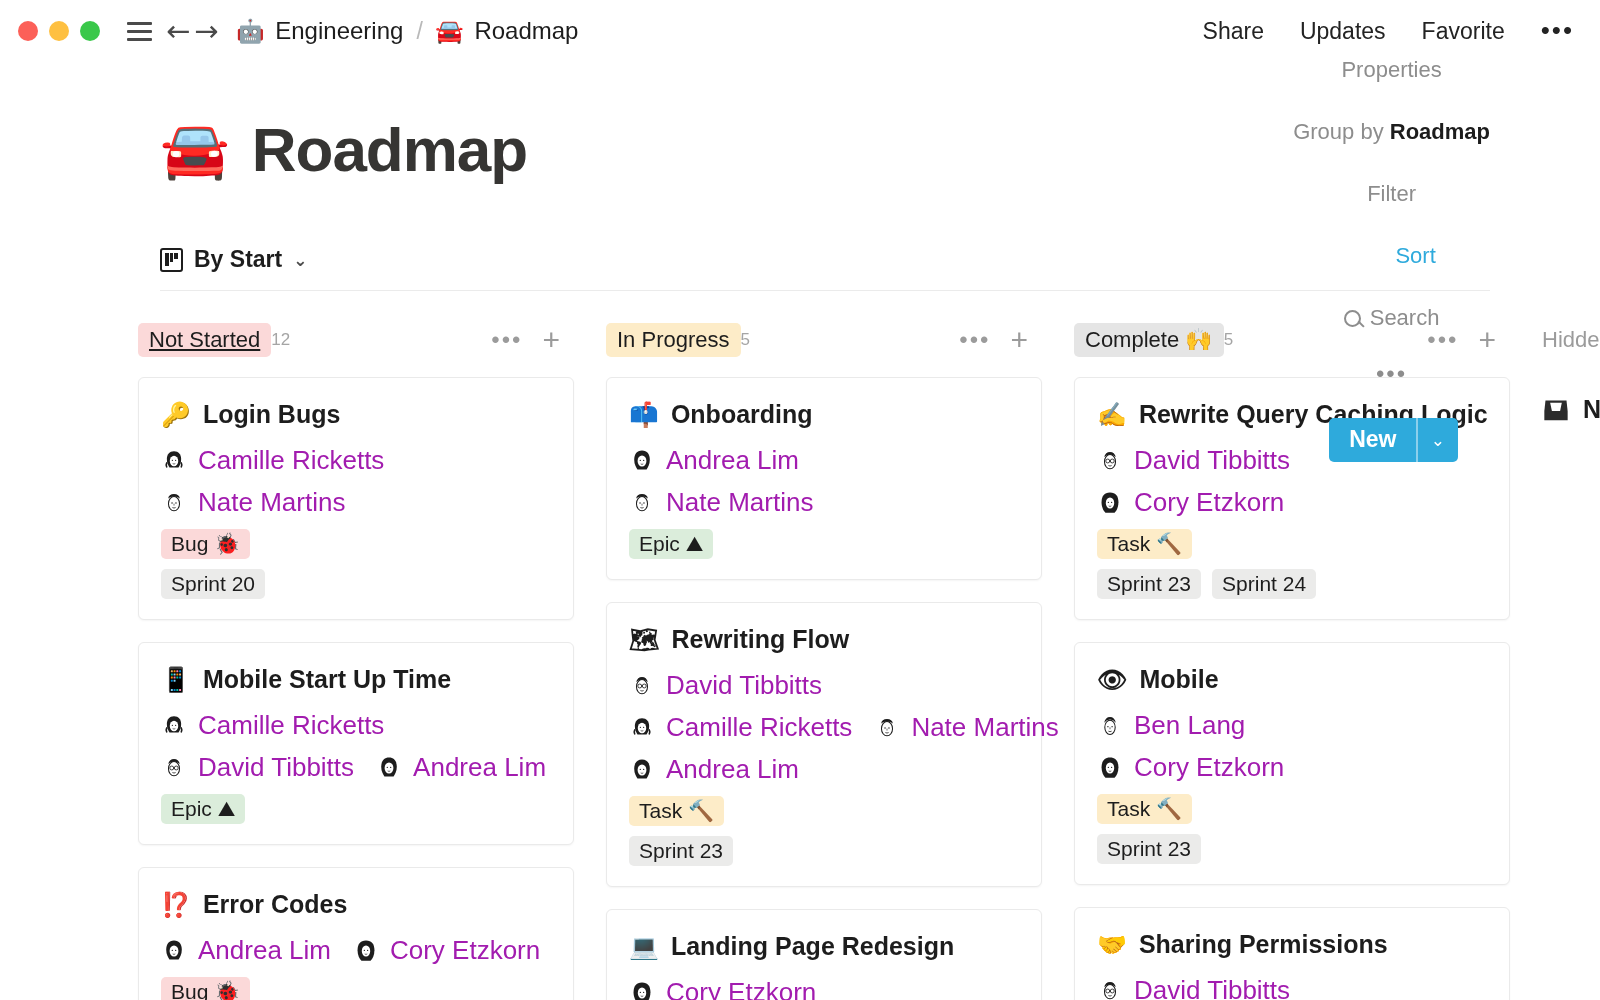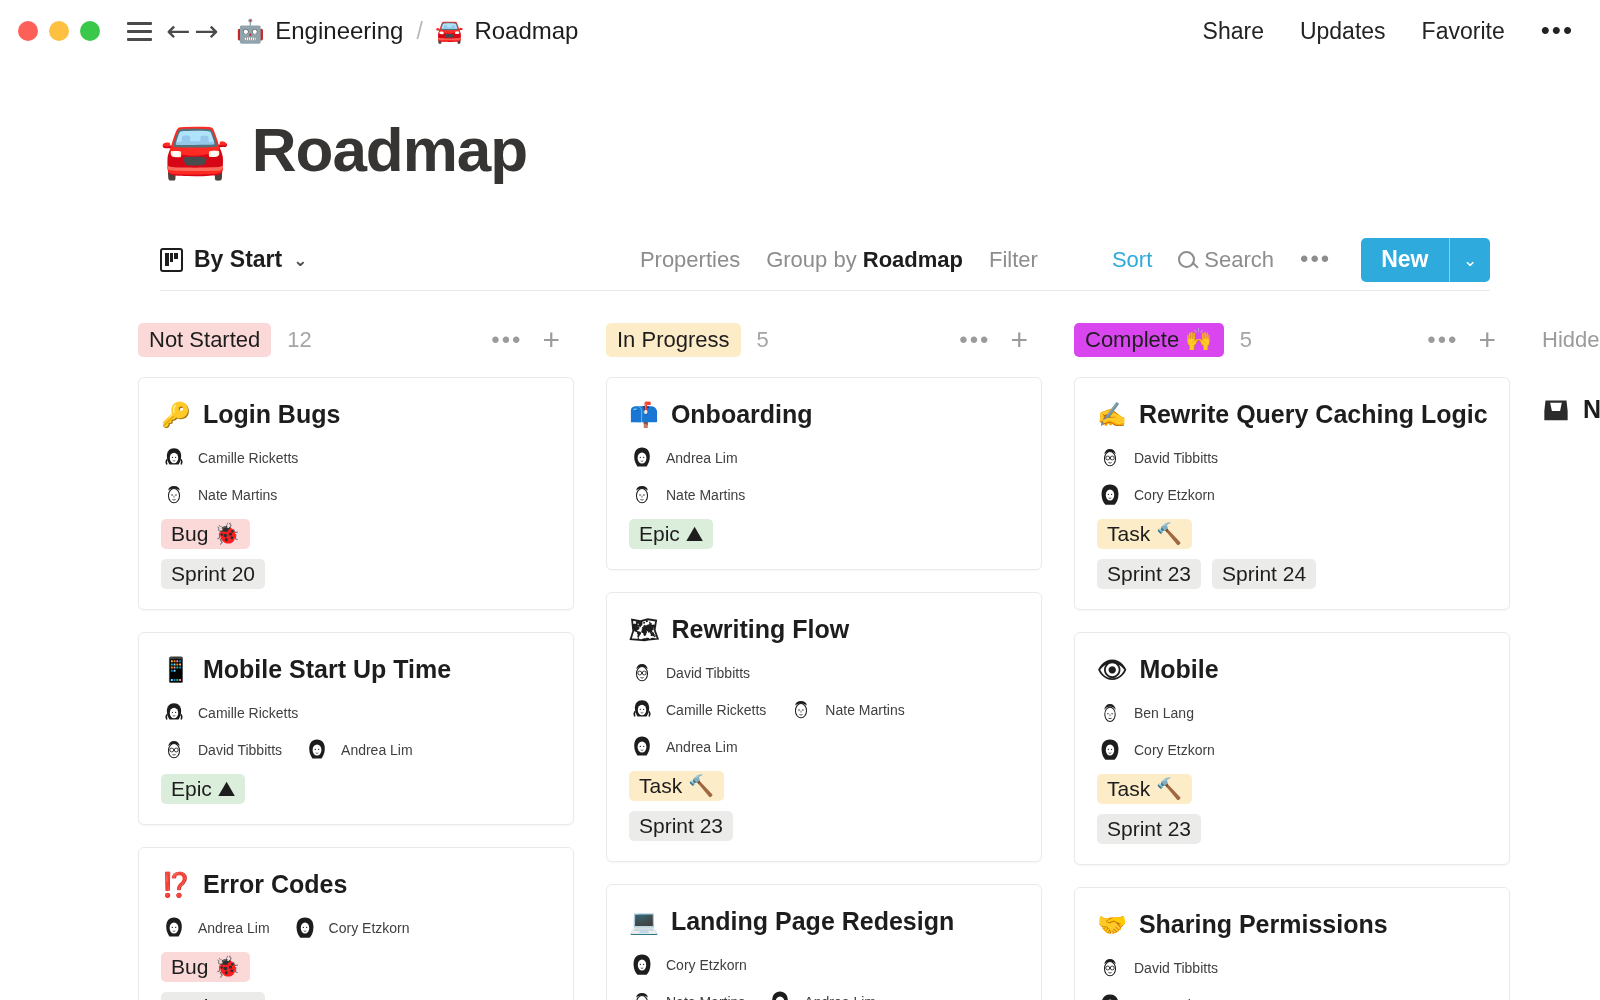--- a/index.html
+++ b/index.html
@@ -120,23 +120,24 @@
   .board-icon i { display: block; width: 3.5px; background: #1d1d1d; }
   .board-icon i.a { height: 13px; }
   .board-icon i.b { height: 9px; }
   .board-icon i.c { height: 6px; }
   .chev { font-size: 17px; color: #4a4a4a; font-family: "DejaVu Sans", sans-serif; }
 
   .toolbar-right {
     margin-left: auto;
     display: flex;
     align-items: center;
-    gap: 26px;
+    gap: 36px;
     font-size: 22px;
     color: #8d8d8d;
+    flex-direction: column;
   }
   .tb-item { white-space: nowrap; }
   .tb-item.active { color: #2eaadc; margin-left: 48px; }
   .tb-item .strong { color: #1d1d1d; font-weight: bold; }
   .search-wrap { display: flex; align-items: center; gap: 9px; text-align: center; }
   .search-glyph {
     width: 17px; height: 17px;
     border: 2.2px solid #8d8d8d;
     border-radius: 50%;
     position: relative;
@@ -198,23 +199,22 @@
     margin-bottom: 16px;
   }
   .status-pill {
     font-size: 22px;
     padding: 4px 11px;
     border-radius: 5px;
     color: #1d1d1d;
     white-space: nowrap;
   }
   .col-count {
-    font-size: 22px;
+    font-size: 17px;
     color: #a5a5a5;
-    margin-left: 16px;
   }
   .col-actions {
     margin-left: auto;
     display: flex;
     align-items: center;
     gap: 20px;
   }
   .col-actions .dots { letter-spacing: 2px; font-size: 24px; color: #9b9b9b; line-height: 0.6; }
   .col-actions .plus { font-size: 30px; color: #9b9b9b; line-height: 0.6; font-weight: 300; }
 
@@ -248,21 +248,21 @@
     margin-bottom: 11px;
     flex-wrap: nowrap;
   }
   .person {
     display: flex;
     align-items: center;
     gap: 11px;
     margin-right: 11px;
   }
   .person:last-child { margin-right: 0; }
-  .person-name { font-size: 14px; color: #404040; white-space: nowrap; }
+  .person-name { font-size: 26px; color: #a21caf; white-space: nowrap; }
 
   .avatar {
     width: 26px; height: 26px;
     border-radius: 50%;
     flex: 0 0 26px;
     overflow: hidden;
     background: #fff;
   }
   .avatar svg { display: block; width: 26px; height: 26px; }
 
@@ -363,21 +363,21 @@
         <span class="label">New</span>
         <span class="split"></span>
         <span class="caret">⌄</span>
       </span>
     </div>
   </div>
 
   <div class="board" id="board">
       <div class="column">
         <div class="col-head">
-          <span class="status-pill" style="background: rgb(251, 217, 217);">Not Started</span>
+          <span class="status-pill" style="background: rgb(251, 217, 217); text-decoration: underline;">Not Started</span>
           <span class="col-count">12</span>
           <span class="col-actions">
             <span class="dots">•••</span>
             <span class="plus">+</span>
           </span>
         </div>
         <div class="cards">
           <div class="card">
             <div class="card-title">
               <span class="emoji">🔑</span>
@@ -688,21 +688,21 @@
                   </svg>
                 </span>
                 <span class="person-name">Andrea Lim</span>
               </span>
             </div>
           </div>
         </div>
       </div>
       <div class="column">
         <div class="col-head">
-          <span class="status-pill" style="background: #d946ef;">Complete 🙌</span>
+          <span class="status-pill" style="background: #e5e5e5;">Complete 🙌</span>
           <span class="col-count">5</span>
           <span class="col-actions">
             <span class="dots">•••</span>
             <span class="plus">+</span>
           </span>
         </div>
         <div class="cards">
           <div class="card">
             <div class="card-title">
               <span class="emoji">✍️</span>

